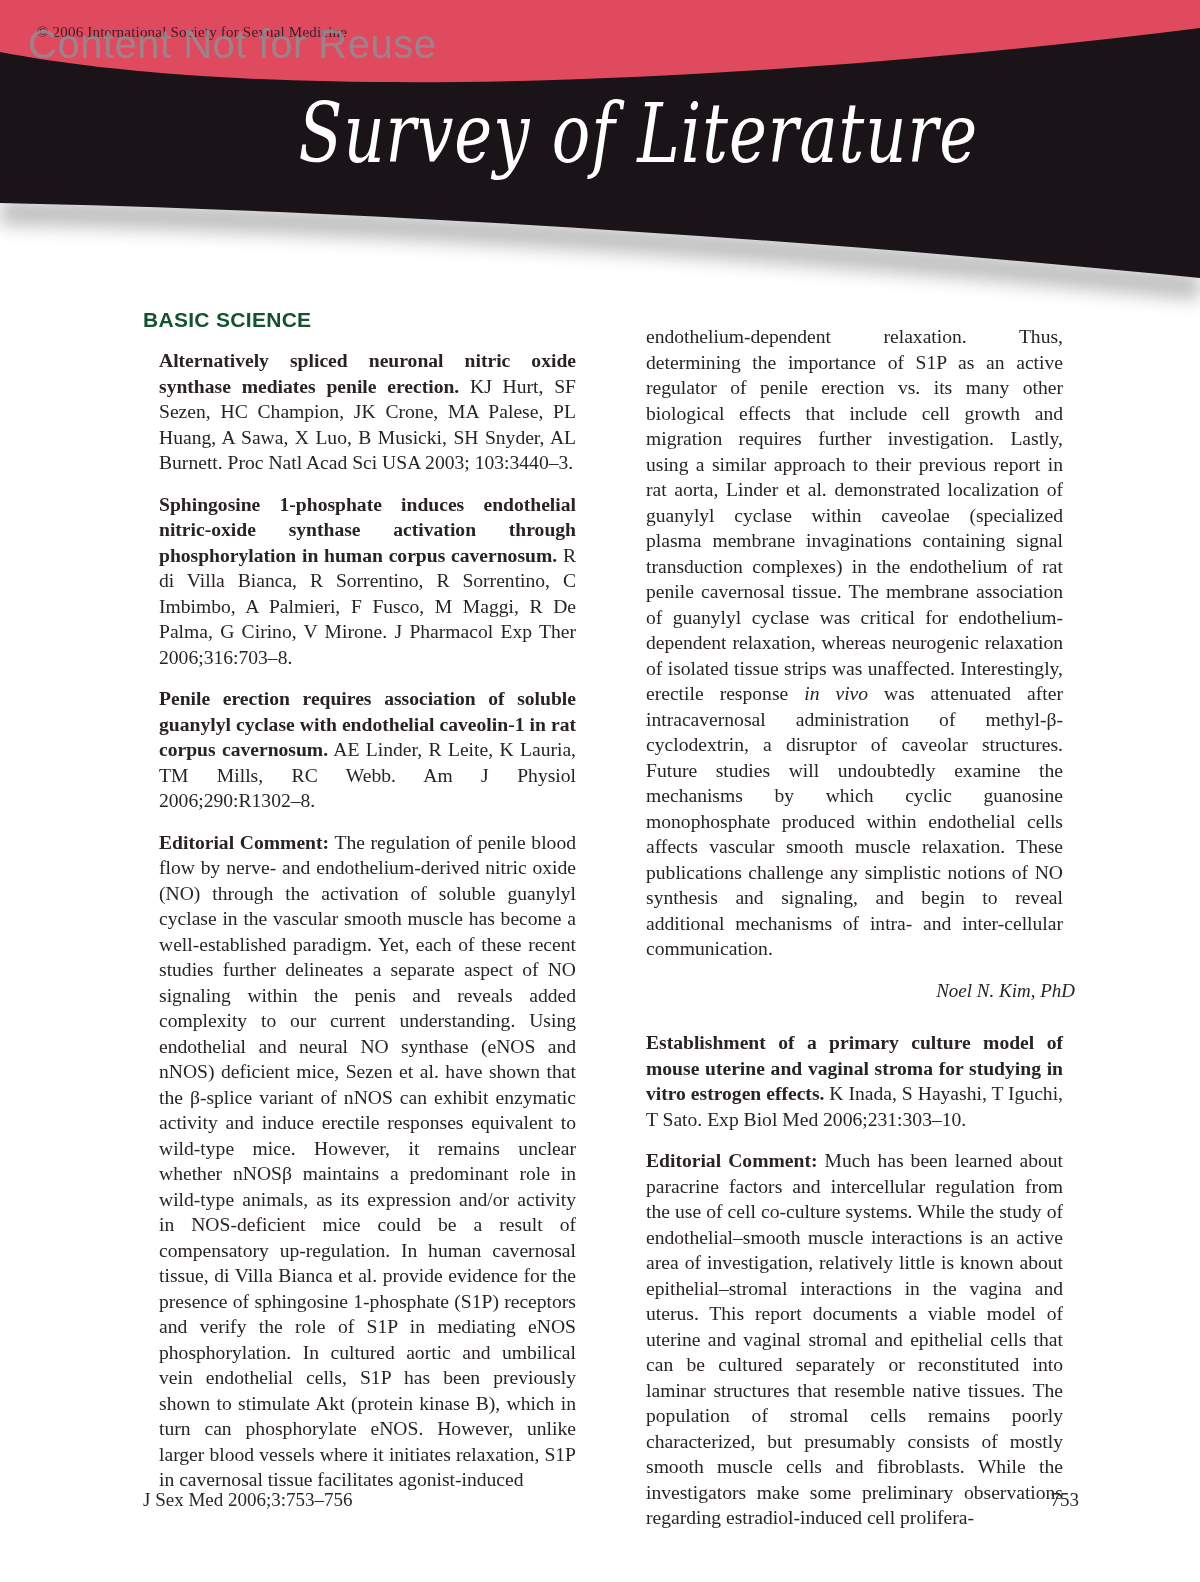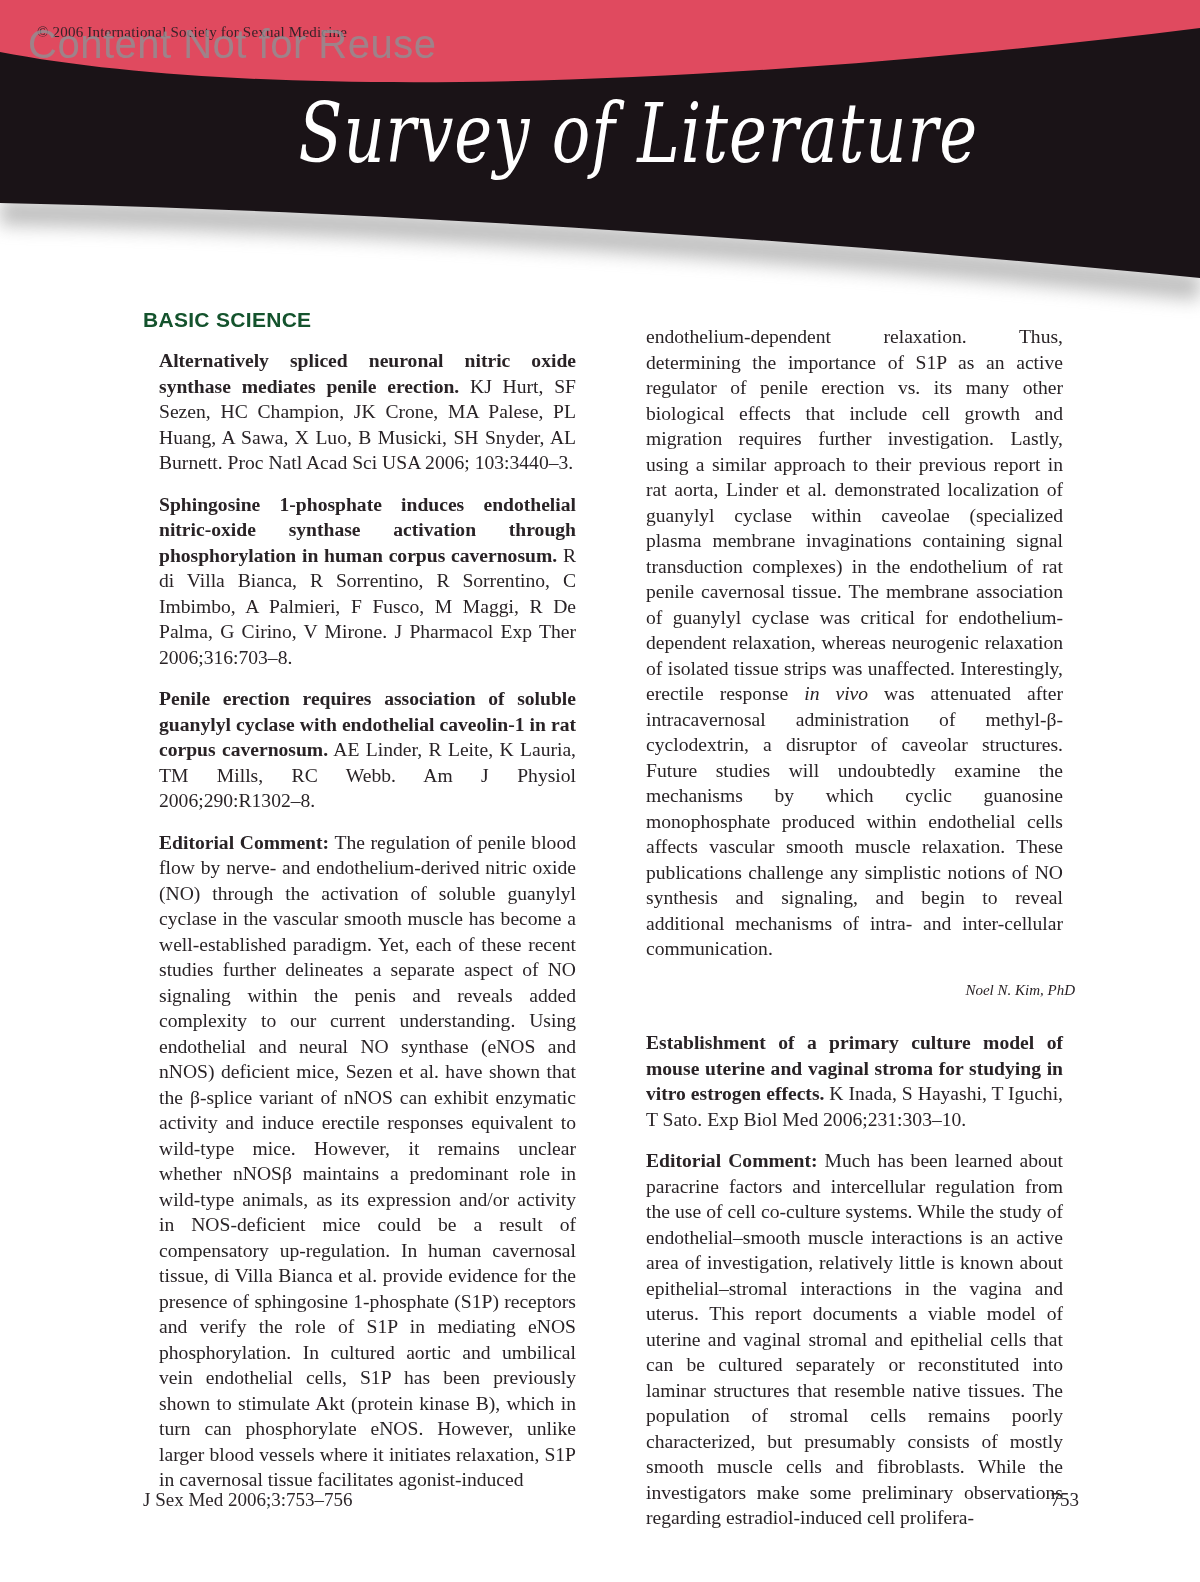--- a/index.html
+++ b/index.html
@@ -15,21 +15,21 @@
               font-family:"DejaVu Serif",serif;font-style:italic;font-size:64px;
               transform:scaleY(1.28);transform-origin:top right;white-space:nowrap;letter-spacing:1px;}
   .content{position:absolute;left:143px;top:308px;width:936px;display:flex;gap:38px;}
   .col{width:449px;}
   .section-heading{font-family:"Liberation Sans",sans-serif;font-weight:bold;font-size:21px;
                    letter-spacing:.3px;margin:0 0 13px 0;color:#14532d;}
   .para{font-size:19.6px;line-height:25.5px;text-align:justify;margin:16px;
         text-justify:inter-word;color:#292326;}
   .run-bold{font-weight:bold;}
   .run-italic{font-style:italic;}
-  .signature{font-size:15px;line-height:25.5px;font-style:italic;text-align:right;
+  .signature{font-size:19px;line-height:25.5px;font-style:italic;text-align:right;
              margin:3px 4px 27px 0;}
   .cite-start{margin-top:27px;}
   .footer{position:absolute;left:143px;top:1489px;width:936px;display:flex;
           justify-content:space-between;font-size:19px;color:#2c2629;}
 </style>
 </head>
 <body>
 
 <div class="page">
 
@@ -48,21 +48,21 @@
       <path d="M0,52 C250,100 700,90 1200,28 L1200,278 C800,238 350,210 0,203 Z" fill="#1a1317"></path>
     </svg>
     <div class="copyright">© 2006 International Society for Sexual Medicine</div>
     <div class="watermark">Content Not for Reuse</div>
     <div class="page-title">Survey of Literature</div>
   </div>
 
   <div class="content">
     <div class="col">
       <h2 class="section-heading">BASIC SCIENCE</h2>
-      <p class="para"><span class="run-bold">Alternatively spliced neuronal nitric oxide synthase mediates penile erection.</span><span> KJ Hurt, SF Sezen, HC Champion, JK Crone, MA Palese, PL Huang, A Sawa, X Luo, B Musicki, SH Snyder, AL Burnett. Proc Natl Acad Sci USA 2006; 103:3440–3.</span></p>
+      <p class="para"><span class="run-bold">Alternatively spliced neuronal nitric oxide synthase mediates penile erection.</span><span> KJ Hurt, SF Sezen, HC Champion, JK Crone, MA Palese, PL Huang, A Sawa, X Luo, B Musicki, SH Snyder, AL Burnett. Proc Natl Acad Sci USA 2003; 103:3440–3.</span></p>
       <p class="para"><span class="run-bold">Sphingosine 1-phosphate induces endothelial nitric-oxide synthase activation through phosphorylation in human corpus cavernosum.</span><span> R di Villa Bianca, R Sorrentino, R Sorrentino, C Imbimbo, A Palmieri, F Fusco, M Maggi, R De Palma, G Cirino, V Mirone. J Pharmacol Exp Ther 2006;316:703–8.</span></p>
       <p class="para"><span class="run-bold">Penile erection requires association of soluble guanylyl cyclase with endothelial caveolin-1 in rat corpus cavernosum.</span><span> AE Linder, R Leite, K Lauria, TM Mills, RC Webb. Am J Physiol 2006;290:R1302–8.</span></p>
       <p class="para"><span class="run-bold">Editorial Comment:</span><span> The regulation of penile blood flow by nerve- and endothelium-derived nitric oxide (NO) through the activation of soluble guanylyl cyclase in the vascular smooth muscle has become a well-established paradigm. Yet, each of these recent studies further delineates a separate aspect of NO signaling within the penis and reveals added complexity to our current understanding. Using endothelial and neural NO synthase (eNOS and nNOS) deficient mice, Sezen et al. have shown that the β-splice variant of nNOS can exhibit enzymatic activity and induce erectile responses equivalent to wild-type mice. However, it remains unclear whether nNOSβ maintains a predominant role in wild-type animals, as its expression and/or activity in NOS-deficient mice could be a result of compensatory up-regulation. In human cavernosal tissue, di Villa Bianca et al. provide evidence for the presence of sphingosine 1-phosphate (S1P) receptors and verify the role of S1P in mediating eNOS phosphorylation. In cultured aortic and umbilical vein endothelial cells, S1P has been previously shown to stimulate Akt (protein kinase B), which in turn can phosphorylate eNOS. However, unlike larger blood vessels where it initiates relaxation, S1P in cavernosal tissue facilitates agonist-induced</span></p>
     </div>
     <div class="col">
       <p class="para"><span>endothelium-dependent relaxation. Thus, determining the importance of S1P as an active regulator of penile erection vs. its many other biological effects that include cell growth and migration requires further investigation. Lastly, using a similar approach to their previous report in rat aorta, Linder et al. demonstrated localization of guanylyl cyclase within caveolae (specialized plasma membrane invaginations containing signal transduction complexes) in the endothelium of rat penile cavernosal tissue. The membrane association of guanylyl cyclase was critical for endothelium-dependent relaxation, whereas neurogenic relaxation of isolated tissue strips was unaffected. Interestingly, erectile response </span><span class="run-italic">in vivo</span><span> was attenuated after intracavernosal administration of methyl-β-cyclodextrin, a disruptor of caveolar structures. Future studies will undoubtedly examine the mechanisms by which cyclic guanosine monophosphate produced within endothelial cells affects vascular smooth muscle relaxation. These publications challenge any simplistic notions of NO synthesis and signaling, and begin to reveal additional mechanisms of intra- and inter-cellular communication.</span></p>
       <p class="signature">Noel N. Kim, PhD</p>
       <p class="para cite-start"><span class="run-bold">Establishment of a primary culture model of mouse uterine and vaginal stroma for studying in vitro estrogen effects.</span><span> K Inada, S Hayashi, T Iguchi, T Sato. Exp Biol Med 2006;231:303–10.</span></p>
       <p class="para"><span class="run-bold">Editorial Comment:</span><span> Much has been learned about paracrine factors and intercellular regulation from the use of cell co-culture systems. While the study of endothelial–smooth muscle interactions is an active area of investigation, relatively little is known about epithelial–stromal interactions in the vagina and uterus. This report documents a viable model of uterine and vaginal stromal and epithelial cells that can be cultured separately or reconstituted into laminar structures that resemble native tissues. The population of stromal cells remains poorly characterized, but presumably consists of mostly smooth muscle cells and fibroblasts. While the investigators make some preliminary observations regarding estradiol-induced cell prolifera-</span></p>
     </div>

